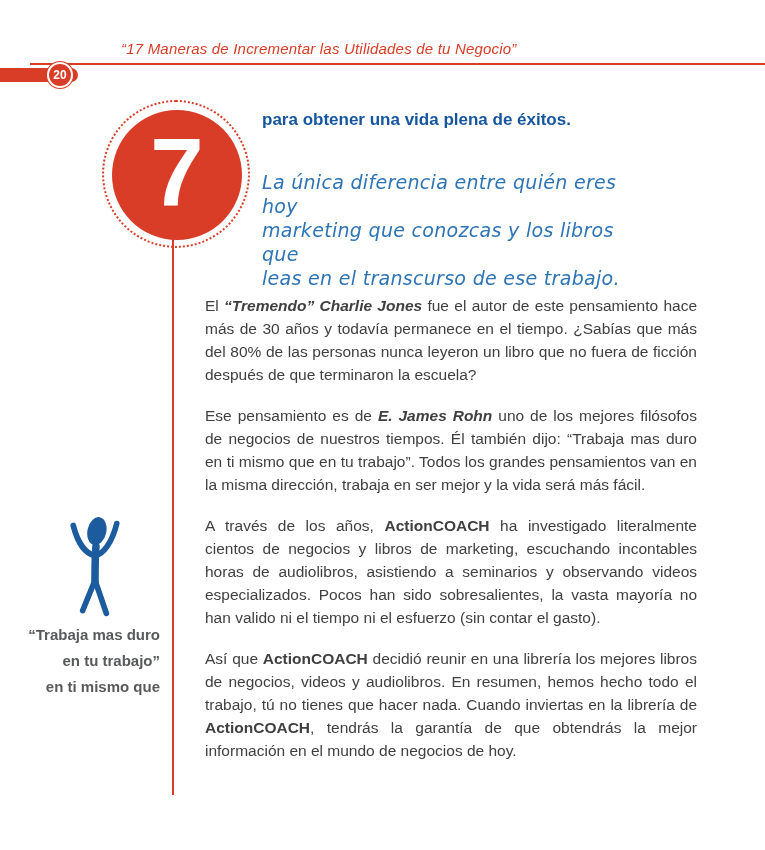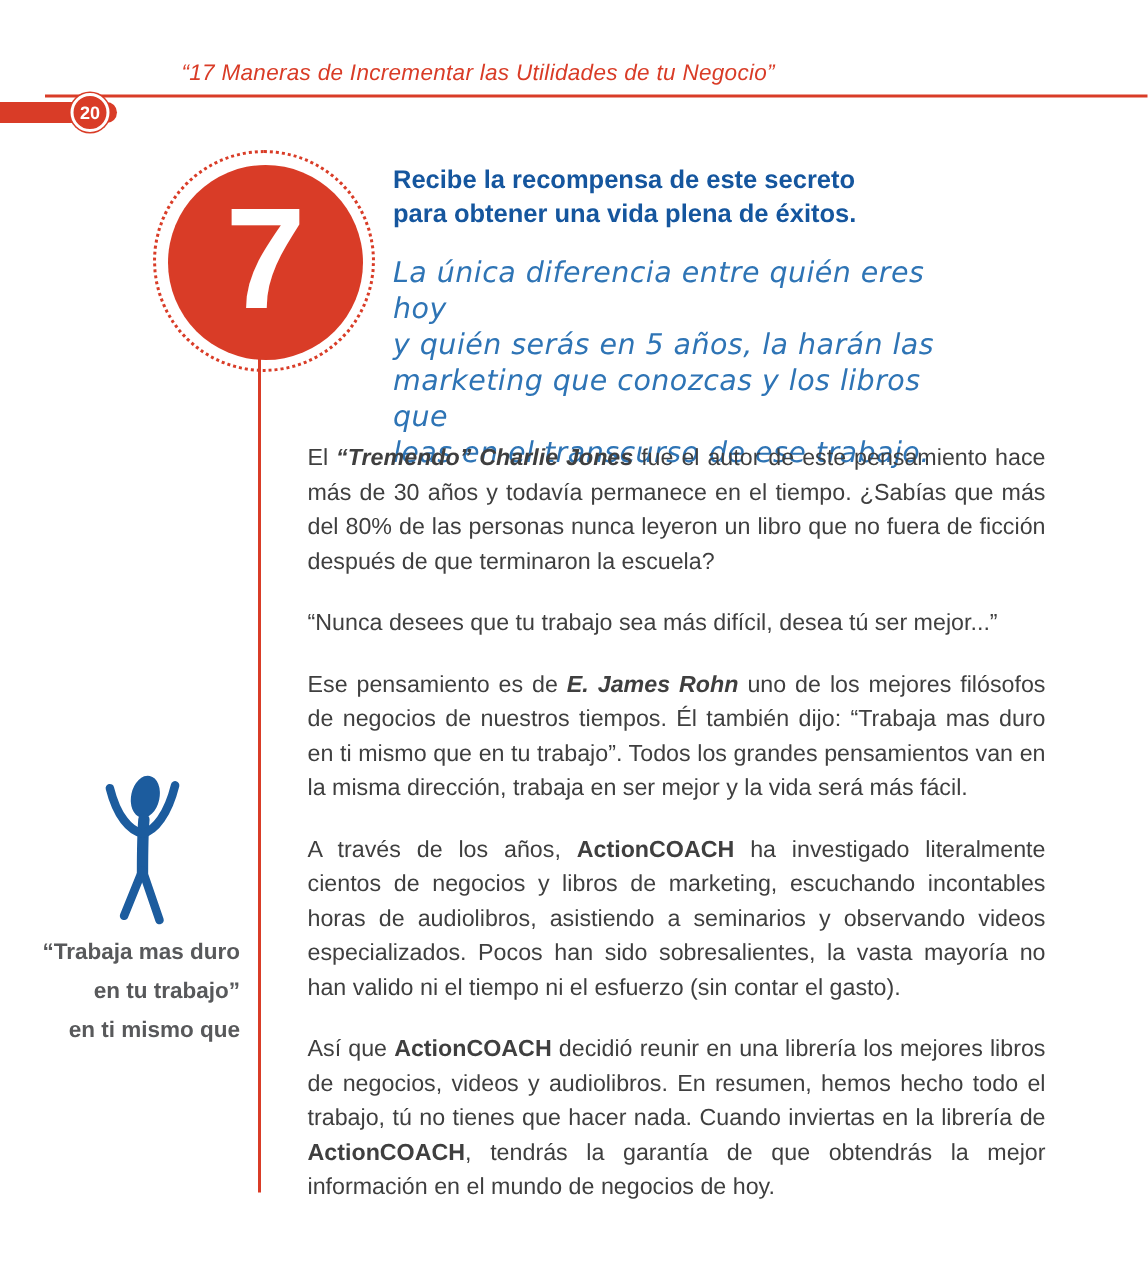--- a/index.html
+++ b/index.html
@@ -107,34 +107,31 @@
   </div>
 
   <div class="vert-line"></div>
 
   <div class="dotted-ring"></div>
   <div class="number-circle">
     <span class="big-number">7</span>
   </div>
 
   <div class="secret-heading">
-    <div>Recibe la recompensa de este secreto</div>
     <div>para obtener una vida plena de éxitos.</div>
   </div>
 
   <div class="handwriting">
     <div>La única diferencia entre quién eres hoy</div>
-    <div>y quién serás en 5 años, la harán las</div>
     <div>marketing que conozcas y los libros que</div>
     <div>leas en el transcurso de ese trabajo.</div>
   </div>
 
   <div class="body-copy">
     <p><span>El </span><span class="seg-bold seg-italic">“Tremendo” Charlie Jones</span><span> fue el autor de este pensamiento hace más de 30 años y todavía permanece en el tiempo. ¿Sabías que más del 80% de las personas nunca leyeron un libro que no fuera de ficción después de que terminaron la escuela?</span></p>
-    <p><span>“Nunca desees que tu trabajo sea más difícil, desea tú ser mejor...”</span></p>
     <p><span>Ese pensamiento es de </span><span class="seg-bold seg-italic">E. James Rohn</span><span> uno de los mejores filósofos de negocios de nuestros tiempos. Él también dijo: “Trabaja mas duro en ti mismo que en tu trabajo”.  Todos los grandes pensamientos van en la misma dirección, trabaja en ser mejor y la vida será más fácil.</span></p>
     <p><span>A través de los años, </span><span class="seg-bold">ActionCOACH</span><span> ha investigado literalmente cientos de negocios y libros de marketing, escuchando incontables horas de audiolibros,  asistiendo a seminarios y observando videos especializados. Pocos han sido sobresalientes, la vasta mayoría no han valido ni el tiempo ni el esfuerzo (sin contar el gasto).</span></p>
     <p><span>Así que </span><span class="seg-bold">ActionCOACH</span><span> decidió  reunir en una  librería  los mejores libros de negocios, videos y audiolibros. En resumen, hemos hecho todo el trabajo, tú no tienes  que  hacer nada.  Cuando  inviertas  en  la librería  de </span><span class="seg-bold">ActionCOACH</span><span>, tendrás la garantía de que obtendrás la mejor información en el mundo de negocios de hoy.</span></p>
   </div>
 
   <svg class="stick-figure" viewBox="0 0 80 110" xmlns="http://www.w3.org/2000/svg">
     <ellipse cx="42" cy="16" rx="10" ry="15" fill="#1C5C9E" transform="rotate(12 42 16)"></ellipse>
     <path d="M41 32 C 40 44, 40 56, 40 70" stroke="#1C5C9E" stroke-width="8" fill="none" stroke-linecap="round"></path>
     <path d="M40 42 C 31 40, 22 30, 17 10" stroke="#1C5C9E" stroke-width="6" fill="none" stroke-linecap="round"></path>
     <path d="M40 42 C 49 40, 58 28, 63 8" stroke="#1C5C9E" stroke-width="6" fill="none" stroke-linecap="round"></path>

